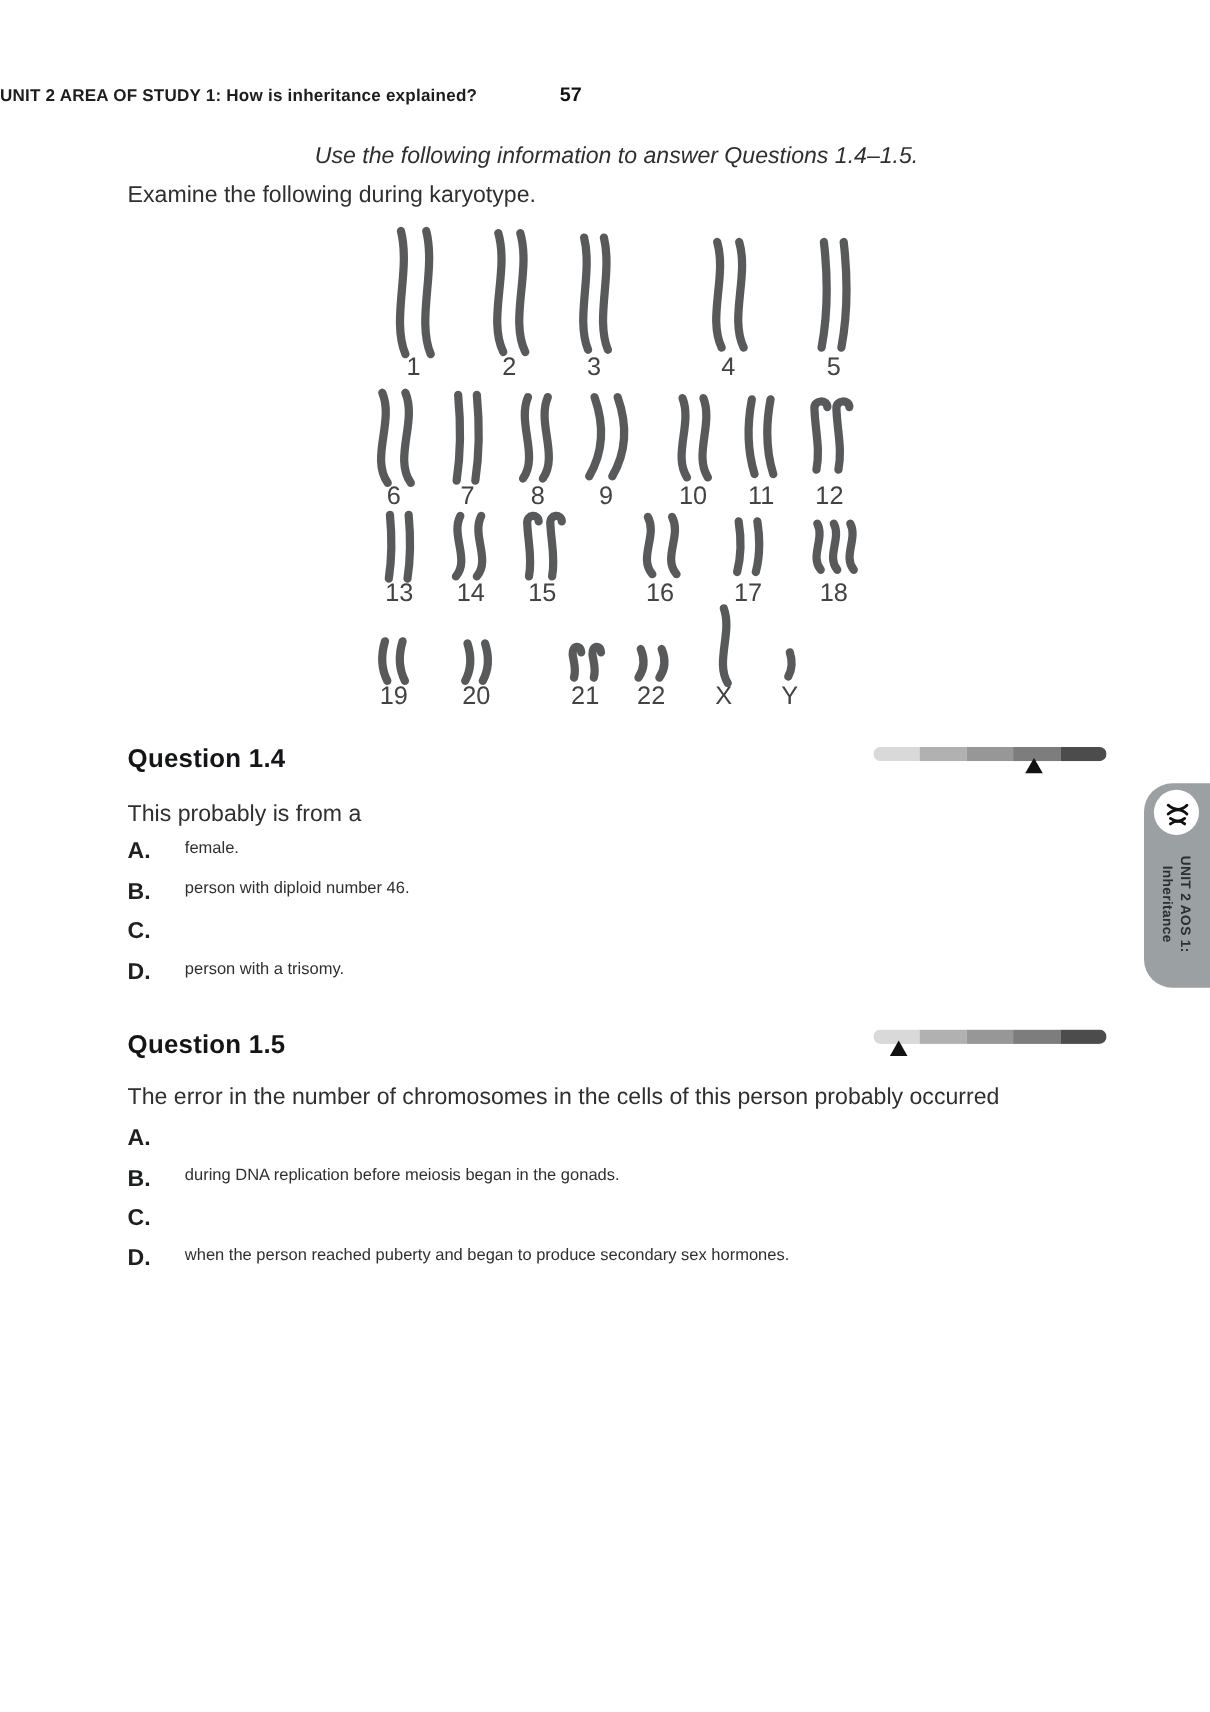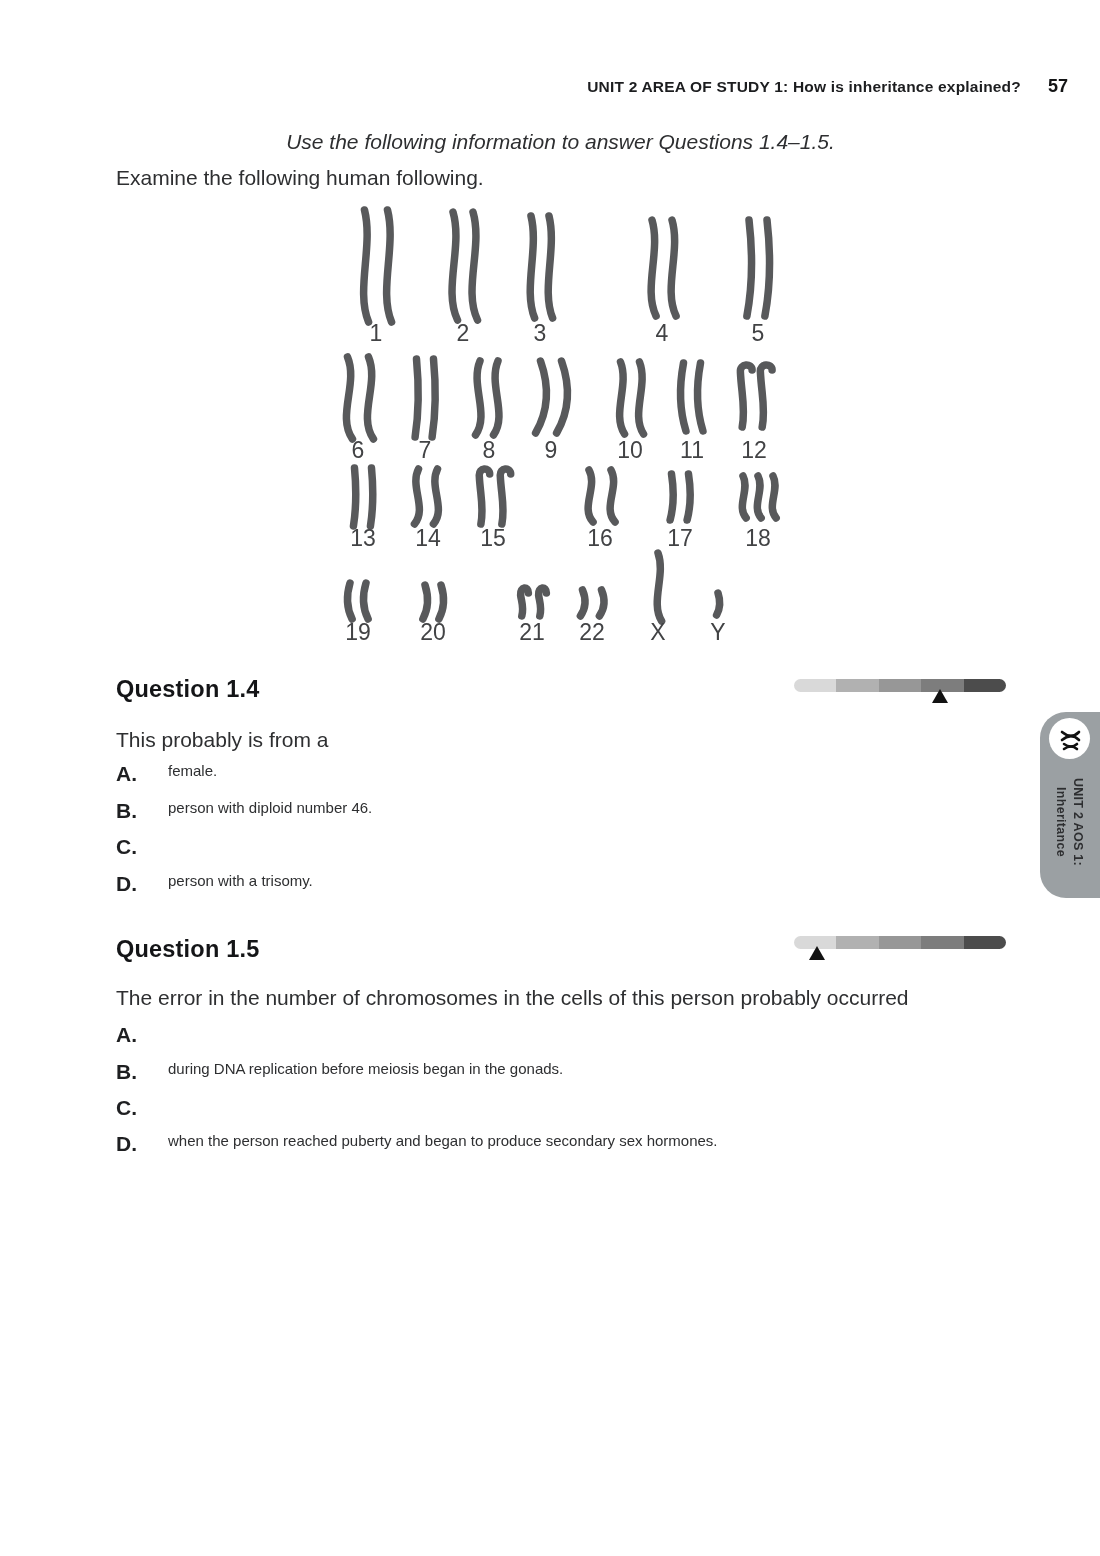--- a/index.html
+++ b/index.html
@@ -2,23 +2,23 @@
 <html><head>
 <meta charset="utf-8">
 <style>
   * { margin:0; padding:0; box-sizing:border-box; }
   html,body { background:#ffffff; }
   .page {
     position:relative; width:1100px; height:1556px; background:#ffffff;
     font-family:"Liberation Sans", sans-serif; color:#2f2f31; overflow:hidden;
   }
   
-  .hdr { position:absolute; top:76px; left:0; right:32px; display:flex; justify-content:flex-end; align-items:baseline; gap:27px; }
+  .hdr { position:absolute; top:76px; left:0; right:32px; display:flex; justify-content:flex-start; align-items:baseline; gap:27px; }
   .hdr-title { font-size:15.5px; font-weight:bold; color:#1c1d1f; letter-spacing:.2px; }
-  .hdr-page { font-size:18px; font-weight:bold; color:#131415; }
+  .hdr-page { font-size:18px; font-weight:bold; color:#131415;margin-left:48px; }
   
   .instruction { position:absolute; top:130px; left:116px; width:889px; text-align:center; font-size:21px; font-style:italic; color:#2e2f31; }
   .prompt { position:absolute; top:166px; left:116px; font-size:21px; color:#2e2f31; }
   
   .figure { position:absolute; top:200px; left:330px; width:470px; height:448px; }
   
   .q-heading { position:absolute; left:116px; font-size:23.5px; font-weight:bold; color:#141517; letter-spacing:.2px; }
   .diffbar { position:absolute; left:794px; width:212px; height:13px; border-radius:7px; overflow:visible; }
   .diffbar .segs { display:flex; width:100%; height:100%; border-radius:7px; overflow:hidden; }
   .diffbar .seg { flex:1 1 0; height:100%; }
@@ -41,21 +41,21 @@
 <body>
 
 <div class="page">
 
   <div class="hdr">
     <span class="hdr-title">UNIT 2 AREA OF STUDY 1: How is inheritance explained?</span>
     <span class="hdr-page">57</span>
   </div>
 
   <div class="instruction">Use the following information to answer Questions 1.4–1.5.</div>
-  <div class="prompt">Examine the following human following.</div>
+  <div class="prompt">Examine the following during karyotype.</div>
 
   <div class="figure">
     <svg id="karyo-svg" width="470" height="448" viewBox="0 0 470 448">
         <path d="M 34.5 10 C 43.5 45.84, 25.5 90.64, 38.55 122" fill="none" stroke="#58595b" stroke-width="7.5" stroke-linecap="round"></path>
         <path d="M 57.5 10 C 66.5 45.84, 48.5 90.64, 61.55 122" fill="none" stroke="#58595b" stroke-width="7.5" stroke-linecap="round"></path>
         <text x="46" y="141" text-anchor="middle" font-size="23" fill="#424345" font-family="&quot;Liberation Sans&quot;, sans-serif">1</text>
         <path d="M 123 12 C 133 46.56, 113 89.75999999999999, 127.5 120" fill="none" stroke="#58595b" stroke-width="7.5" stroke-linecap="round"></path>
         <path d="M 143 12 C 153 46.56, 133 89.75999999999999, 147.5 120" fill="none" stroke="#58595b" stroke-width="7.5" stroke-linecap="round"></path>
         <text x="133" y="141" text-anchor="middle" font-size="23" fill="#424345" font-family="&quot;Liberation Sans&quot;, sans-serif">2</text>
         <path d="M 201 16 C 209 48.64, 193 89.44, 204.6 118" fill="none" stroke="#58595b" stroke-width="7.5" stroke-linecap="round"></path>

